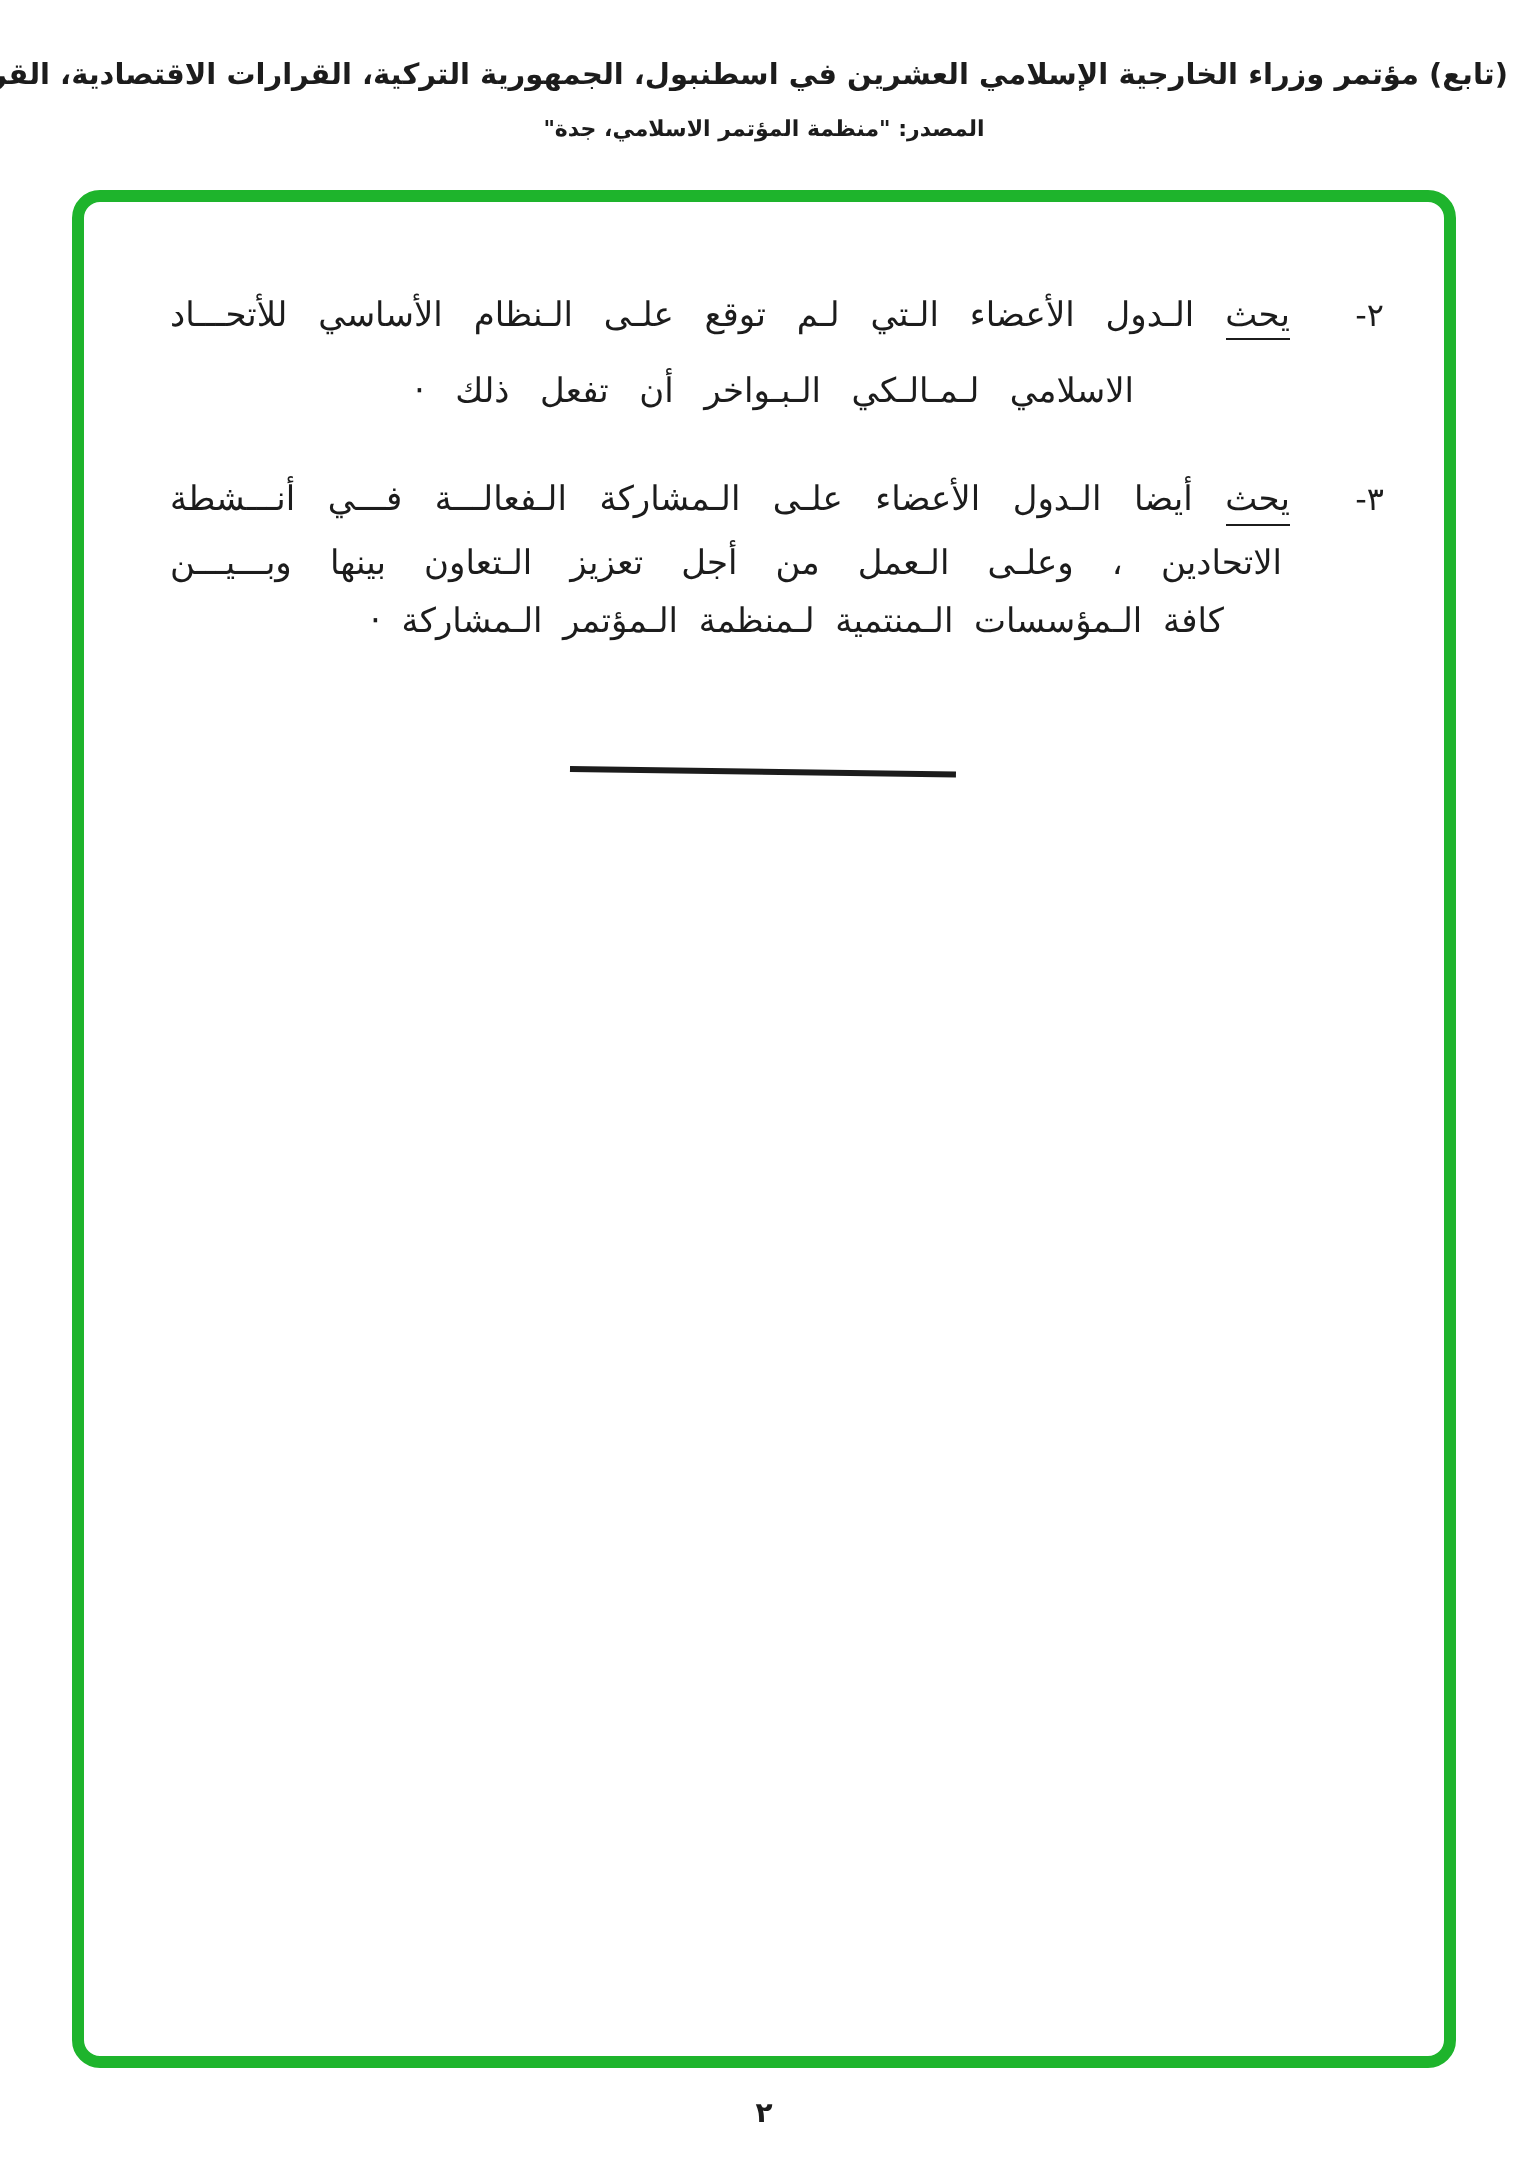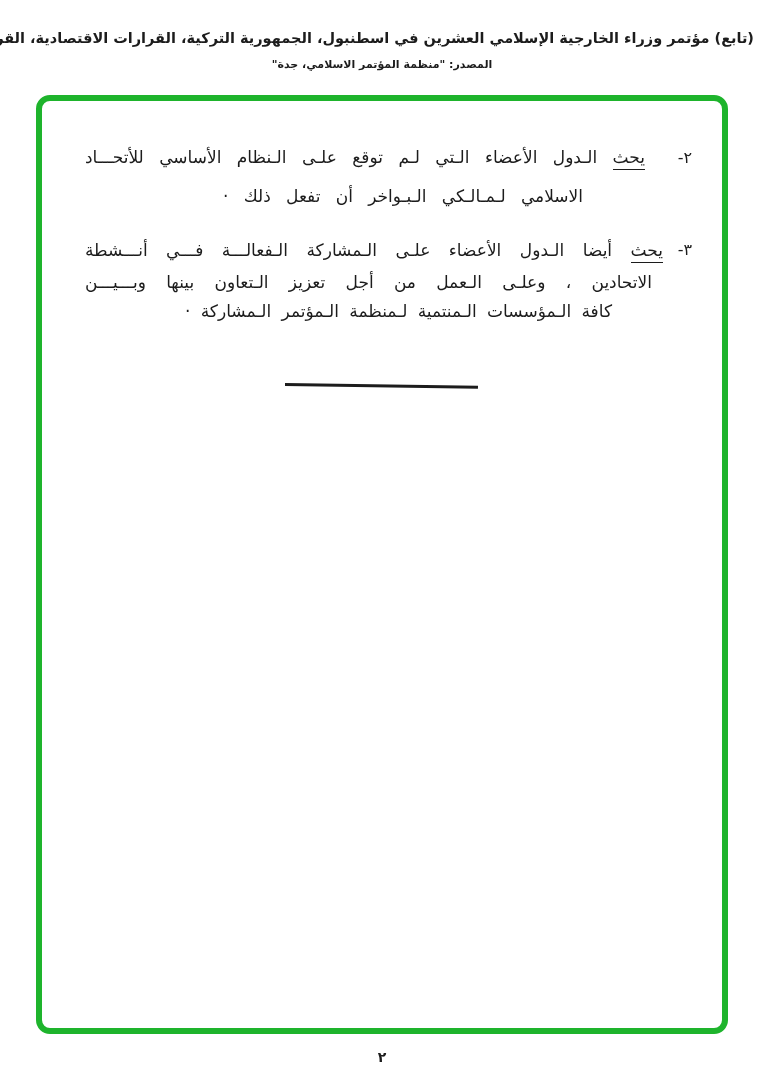--- a/index.html
+++ b/index.html
@@ -64,23 +64,23 @@
 
   .bodyline {
     position: absolute;
     font-size: 17px;
     line-height: 26px;
     direction: rtl;
     text-align: justify;
     text-align-last: justify;
   }
   .p2l1 { top: 145px; left: 85px;  right: 119px; font-family: Liberation Serif, serif; }
-  .p2l2 { top: 183px; left: 223px; width: 360px; }
-  .p3l1 { top: 237px; left: 85px;  right: 101px; }
-  .p3l2 { top: 269px; left: 85px;  right: 112px; }
+  .p2l2 { top: 183px; left: 207px; width: 360px; }
+  .p3l1 { top: 237px; left: 85px;  right: 119px; }
+  .p3l2 { top: 269px; left: 85px;  right: 123px; }
   .p3l3 { top: 298px; left: 185px; width: 427px; }
 
   .verb-underline {
     border-bottom: 1.5px solid #1c1c1c;
     padding-bottom: 2px;
   }
   
   .end-rule {
     position: absolute;
     left: 285px;

